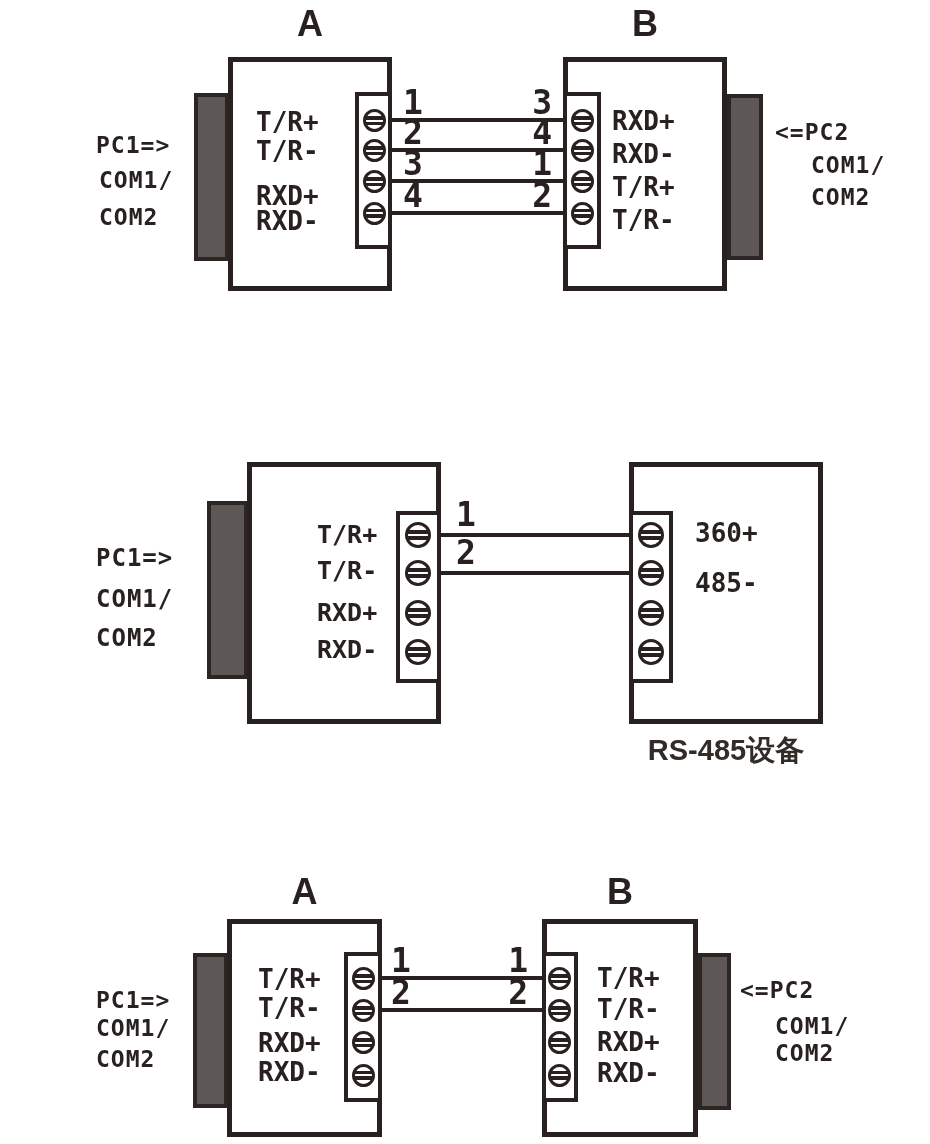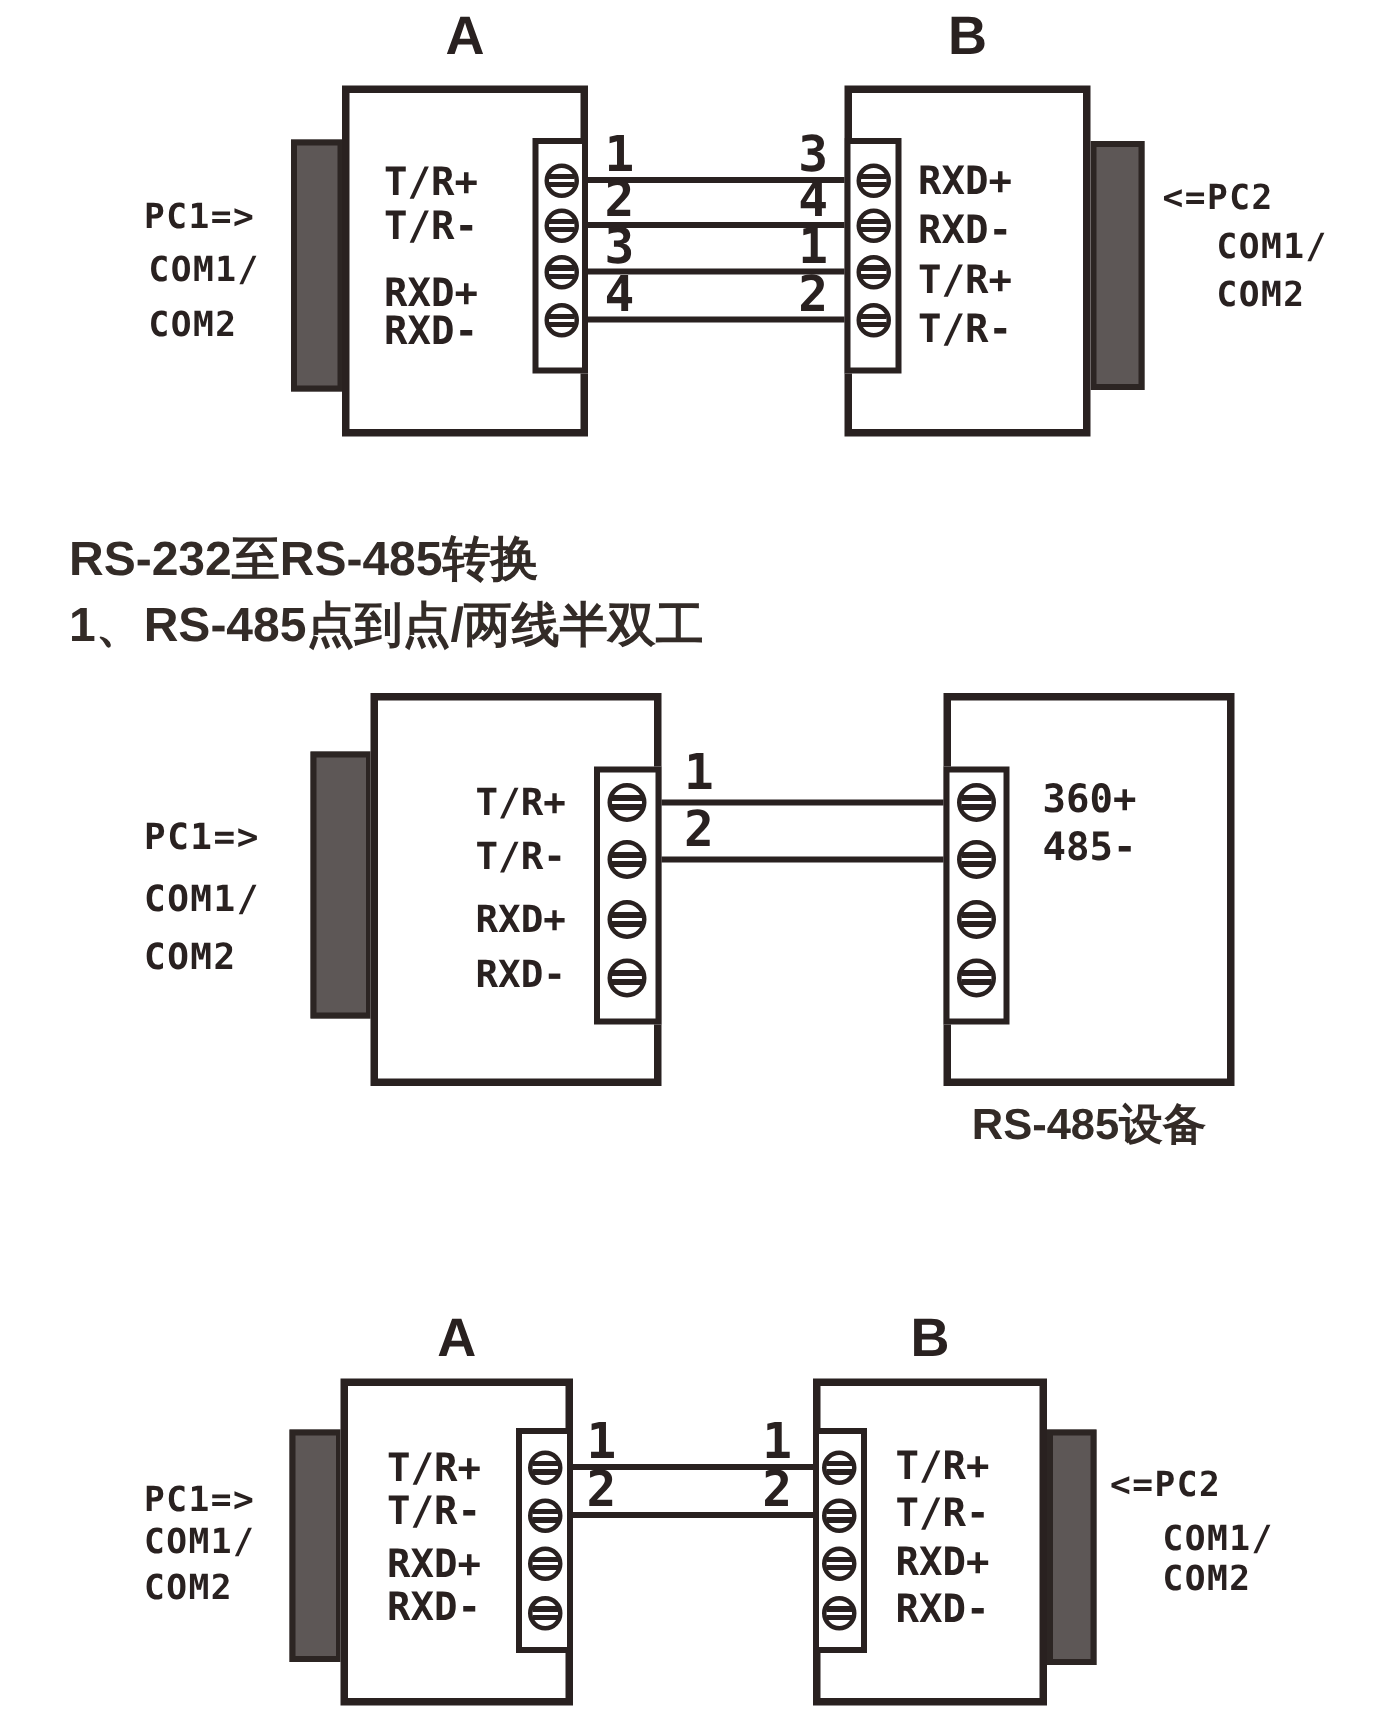--- a/index.html
+++ b/index.html
@@ -100,22 +100,20 @@
     <div class="plabel" style="left:612px;top:205px;">T/R-</div>
 
     <div class="side" style="left:96px;top:132px;">PC1=&gt;</div>
     <div class="side" style="left:99px;top:167px;">COM1/</div>
     <div class="side" style="left:99px;top:204px;">COM2</div>
     <div class="side" style="left:775px;top:119px;">&lt;=PC2</div>
     <div class="side" style="left:811px;top:152px;">COM1/</div>
     <div class="side" style="left:811px;top:184px;">COM2</div>
   </div>
 
-  <div class="heading" style="left:46px;top:352px;">RS-232至RS-485转换</div>
-  <div class="heading" style="left:46px;top:396px;">1、RS-485点到点/两线半双工</div>
 
   <div>
     <div class="conn" style="left:207px;top:501px;width:41px;height:178px;"></div>
 
     <div class="dev" style="left:247px;top:462px;width:194px;height:262px;"></div>
     <div class="dev" style="left:629px;top:462px;width:194px;height:262px;"></div>
 
     <div class="term" style="left:396px;top:511px;width:45px;height:172px;"></div>
     <div class="term" style="left:629px;top:511px;width:44px;height:172px;"></div>
 
@@ -134,21 +132,21 @@
 
     <div class="pin" style="left:456px;top:498px;">1</div>
     <div class="pin" style="left:456px;top:536px;">2</div>
 
     <div class="plabel md" style="left:317px;top:520px;">T/R+</div>
     <div class="plabel md" style="left:317px;top:556px;">T/R-</div>
     <div class="plabel md" style="left:317px;top:598px;">RXD+</div>
     <div class="plabel md" style="left:317px;top:635px;">RXD-</div>
 
     <div class="plabel" style="left:695px;top:518px;">360+</div>
-    <div class="plabel" style="left:695px;top:550px;">485-</div>
+    <div class="plabel" style="left:695px;top:568px;">485-</div>
 
     <div class="side md" style="left:96px;top:545px;">PC1=&gt;</div>
     <div class="side md" style="left:96px;top:586px;">COM1/</div>
     <div class="side md" style="left:96px;top:625px;">COM2</div>
 
     <div class="caption" style="left:629px;top:732px;width:194px;">RS-485设备</div>
   </div>
 
 
   <div>

